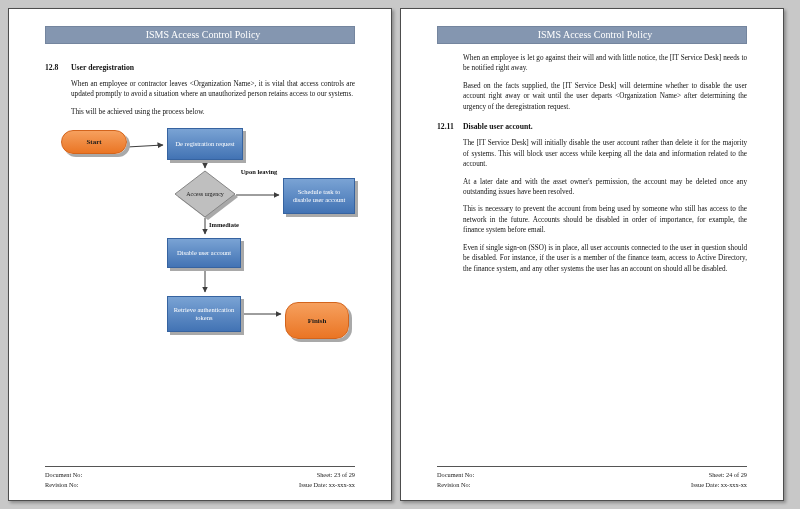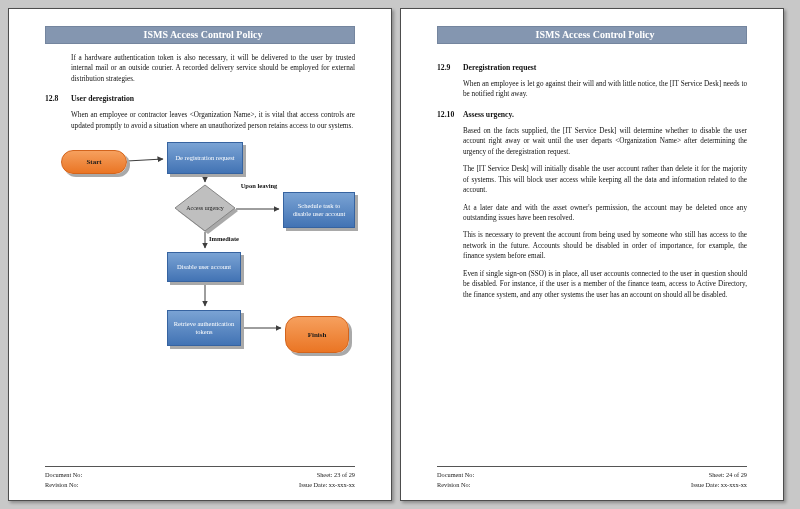--- a/index.html
+++ b/index.html
@@ -21,21 +21,21 @@
   }
   #left-page { left: 8px; }
   #right-page { left: 400px; }
 
   .banner {
     margin: 17px 36px 0 36px;
     height: 18px;
     background: #8496b0;
     border: 1px solid #74859e;
     color: #ffffff;
-    font-weight: bold;
+    font-weight: normal;
     font-size: 10px;
     text-align: center;
     line-height: 16px;
     padding-left: 6px;
   }
 
   .content { padding: 9px 36px 0 36px; }
 
   .para {
     margin: 0 0 7px 26px;
@@ -113,44 +113,44 @@
   }
 </style>
 </head>
 <body>
 
 <div class="canvas">
 
   <div class="page" id="left-page">
     <div class="banner">ISMS Access Control Policy</div>
     <div class="content">
-      <p class="para">If a hardware authentication token is also necessary, it will be delivered to the user by trusted internal mail or an outside courier. A recorded delivery service should be employed for external distribution strategies.</p>
 
       <div class="sec-h">
         <span class="sec-num">12.8</span>
         <span class="sec-title">User deregistration</span>
       </div>
       <p class="para">When an employee or contractor leaves &lt;Organization Name&gt;, it is vital that access controls are updated promptly to avoid a situation where an unauthorized person retains access to our systems.</p>
+      <p class="para">This will be achieved using the process below.</p>
 
       <div class="flow">
         <svg class="flow-svg" width="312" height="252" viewBox="0 0 312 252">
           <defs>
             <marker id="arw" markerWidth="7" markerHeight="7" refX="5.5" refY="3" orient="auto">
               <path d="M0,0 L6,3 L0,6 Z" fill="#3d3d3d"></path>
             </marker>
           </defs>
           <line x1="82" y1="23" x2="118" y2="21" stroke="#3d3d3d" stroke-width="1" marker-end="url(#arw)"></line>
           <line x1="160" y1="37" x2="160" y2="44" stroke="#3d3d3d" stroke-width="1" marker-end="url(#arw)"></line>
           <line x1="191" y1="71" x2="234" y2="71" stroke="#3d3d3d" stroke-width="1" marker-end="url(#arw)"></line>
           <line x1="160" y1="94" x2="160" y2="110" stroke="#3d3d3d" stroke-width="1" marker-end="url(#arw)"></line>
           <line x1="160" y1="145" x2="160" y2="168" stroke="#3d3d3d" stroke-width="1" marker-end="url(#arw)"></line>
           <line x1="197" y1="190" x2="236" y2="190" stroke="#3d3d3d" stroke-width="1" marker-end="url(#arw)"></line>
         </svg>
 
-        <div class="fc-pill" style="left:16px; top:12px; width:66px; height:24px;">Start</div>
+        <div class="fc-pill" style="left:16px; top:6px; width:66px; height:24px;">Start</div>
 
         <div class="fc-box" style="left:122px; top:4px; width:76px; height:32px;">De registration request</div>
 
         <svg class="fc-diamond-svg" width="66" height="52" viewBox="0 0 66 52">
           <polygon points="35,4 65,27 35,50 5,27" fill="#a9a9a9"></polygon>
           <polygon points="32,1 62,24 32,47 2,24" fill="#bfbfbf" stroke="#858585" stroke-width="1"></polygon>
         </svg>
         <div class="fc-diamond-label">Access urgency</div>
 
         <div class="fc-branch-label" style="left:192px; top:44px; width:44px;">Upon leaving</div>
@@ -176,32 +176,28 @@
         <div>Sheet: 23 of 29</div>
         <div>Issue Date: xx-xxx-xx</div>
       </div>
     </div>
   </div>
 
   <div class="page" id="right-page">
     <div class="banner">ISMS Access Control Policy</div>
     <div class="content">
 
+      <p class="para">When an employee is let go against their will and with little notice, the [IT Service Desk] needs to be notified right away.</p>
+
+      <p class="para">Based on the facts supplied, the [IT Service Desk] will determine whether to disable the user account right away or wait until the user departs &lt;Organization Name&gt; after determining the urgency of the deregistration request.</p>
+
       <div class="sec-h">
-        <span class="sec-num">12.9</span>
-        <span class="sec-title">Deregistration request</span>
-      </div>
-      <p class="para">When an employee is let go against their will and with little notice, the [IT Service Desk] needs to be notified right away.</p>
-
-      <div class="sec-h">
-        <span class="sec-num">12.10</span>
-        <span class="sec-title">Assess urgency.</span>
-      </div>
-      <p class="para">Based on the facts supplied, the [IT Service Desk] will determine whether to disable the user account right away or wait until the user departs &lt;Organization Name&gt; after determining the urgency of the deregistration request.</p>
-
+        <span class="sec-num">12.11</span>
+        <span class="sec-title">Disable user account.</span>
+      </div>
       <p class="para">The [IT Service Desk] will initially disable the user account rather than delete it for the majority of systems. This will block user access while keeping all the data and information related to the account.</p>
       <p class="para">At a later date and with the asset owner's permission, the account may be deleted once any outstanding issues have been resolved.</p>
       <p class="para">This is necessary to prevent the account from being used by someone who still has access to the network in the future. Accounts should be disabled in order of importance, for example, the finance system before email.</p>
       <p class="para">Even if single sign-on (SSO) is in place, all user accounts connected to the user in question should be disabled. For instance, if the user is a member of the finance team, access to Active Directory, the finance system, and any other systems the user has an account on should all be disabled.</p>
 
     </div>
 
     <div class="footer">
       <div class="footer-col">
         <div>Document No:</div>

